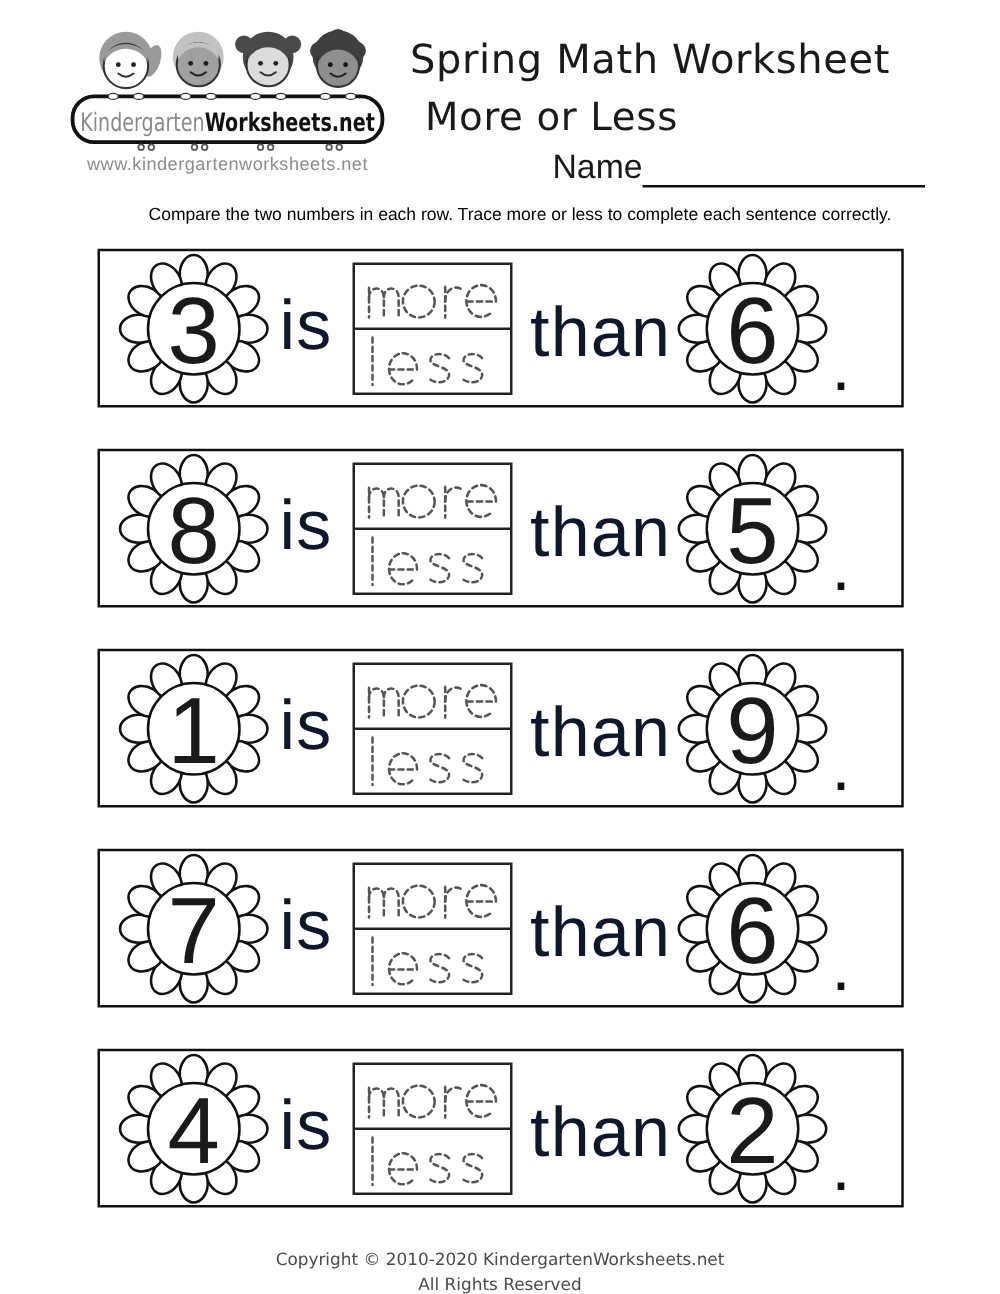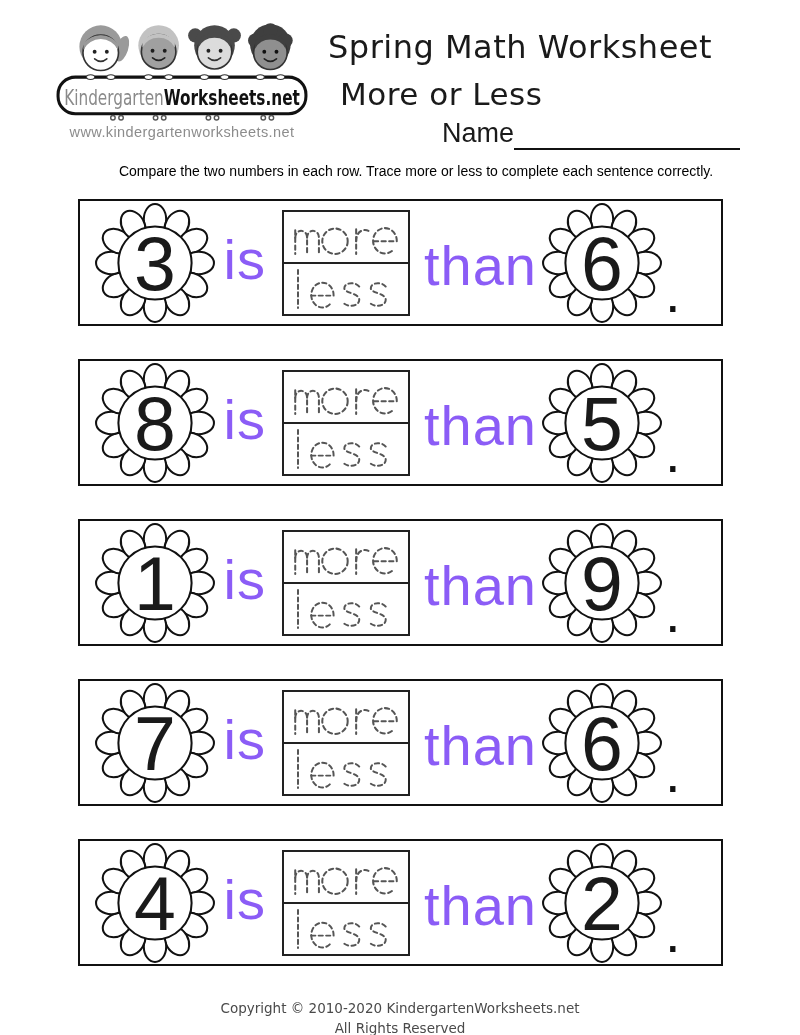--- a/index.html
+++ b/index.html
@@ -35,21 +35,21 @@
   .sheet{width:645px;margin:0 auto;}
   .row{
     box-sizing:border-box;height:127px;border:2px solid #111;margin-bottom:33px;
     display:flex;align-items:center;padding-left:14px;background:#fff;
   }
   .flower{width:122px;height:122px;flex:0 0 auto;}
   .flower text{
     font-family:"Liberation Sans", sans-serif;font-weight:400;fill:#1a1a1a;
   }
   .big-word{
-    font-size:56px;font-weight:300;color:#8b5cf6;line-height:1;
+    font-size:56px;font-weight:300;color:#0f172a;line-height:1;
     font-family:"Liberation Sans", sans-serif;letter-spacing:1px;
   }
   .w-is{margin:0 16px 6px 8px;}
   .w-than{margin:13px 4px 6px 14px;}
   .trace-box{
     box-sizing:border-box;width:128px;height:106px;border:2px solid #222;
     display:flex;flex-direction:column;background:#fff;
   }
   .trace-cell{flex:1;display:flex;align-items:center;justify-content:center;overflow:hidden;}
   .trace-cell.top{border-bottom:2px solid #222;}

